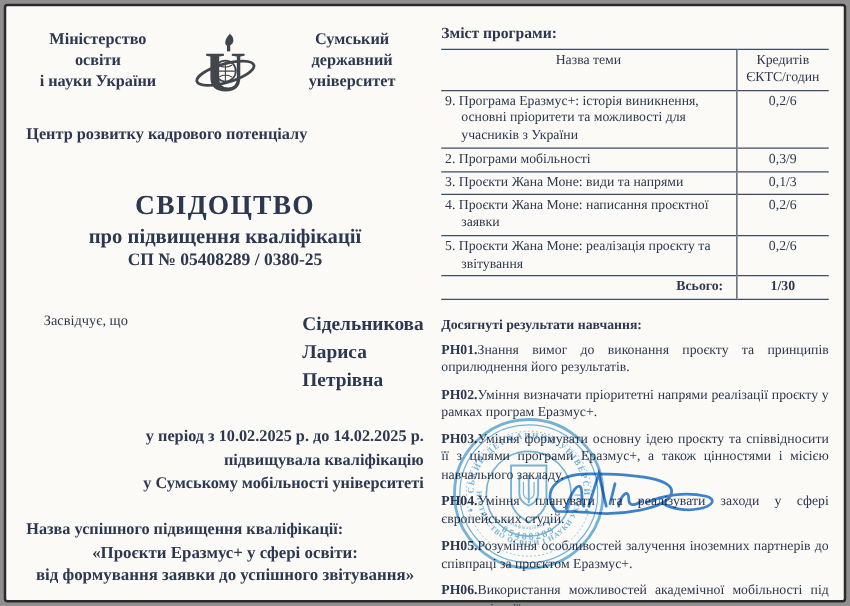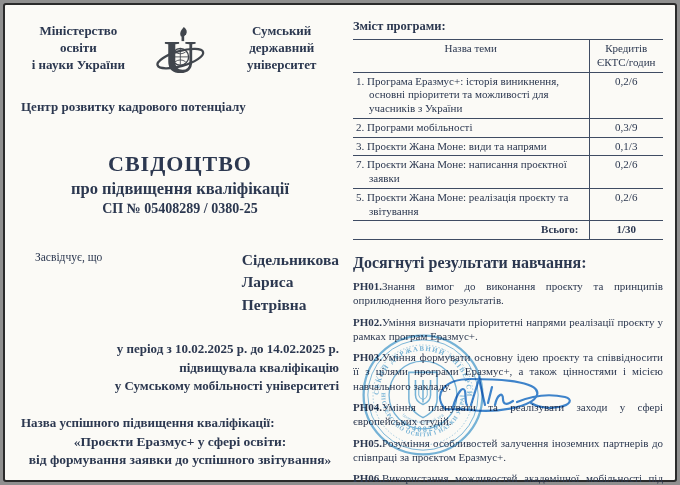--- a/index.html
+++ b/index.html
@@ -39,21 +39,21 @@
   .content-heading{font-weight:bold;font-size:12.5px;margin-bottom:5px;}
   table{border-collapse:collapse;width:100%;font-size:11px;line-height:1.25;}
   th,td{border-top:1px solid var(--line);vertical-align:top;padding:2px 3px;}
   th{font-weight:normal;text-align:center;}
   th.credits-h{width:74px;}
   td.credits{text-align:center;}
   .credits,.credits-h{border-left:1px solid var(--line);}
   td.topic div{padding-left:13px;text-indent:-13px;}
   tr.total td{border-bottom:1px solid var(--line);font-weight:bold;}
   tr.total td.topic{text-align:right;padding-right:10px;}
-  .outcomes-heading{font-weight:bold;font-size:16px;margin-top:14px;}
+  .outcomes-heading{font-weight:bold;font-size:11px;margin-top:14px;}
   .outcome{font-size:11px;line-height:1.3;text-align:justify;margin-top:7px;}
   .outcome b{font-weight:bold;}
 
   
   .stamp{position:absolute;left:4px;top:312px;width:132px;height:132px;z-index:2;
          opacity:.85;mix-blend-mode:multiply;pointer-events:none;}
   .signature{position:absolute;left:72px;top:352px;width:158px;height:58px;z-index:3;
          mix-blend-mode:multiply;pointer-events:none;}
 </style>
 </head>
@@ -110,39 +110,39 @@
 
       <table>
         <tbody>
             <tr>
           <th>Назва теми</th>
           <th class="credits-h pre">Кредитів
 ЄКТС/годин</th>
         </tr>
         <tr>
           <td class="topic">
-                <div>1. Програма Еразмус+: історія виникнення, основні пріоритети та можливості для учасників з України</div>
+                <div>9. Програма Еразмус+: історія виникнення, основні пріоритети та можливості для учасників з України</div>
               </td>
           <td class="credits">0,2/6</td>
         </tr>
         <tr>
           <td class="topic">
                 <div>2. Програми мобільності</div>
               </td>
           <td class="credits">0,3/9</td>
         </tr>
         <tr>
           <td class="topic">
                 <div>3. Проєкти Жана Моне: види та напрями</div>
               </td>
           <td class="credits">0,1/3</td>
         </tr>
         <tr>
           <td class="topic">
-                <div>7. Проєкти Жана Моне: написання проєктної заявки</div>
+                <div>4. Проєкти Жана Моне: написання проєктної заявки</div>
               </td>
           <td class="credits">0,2/6</td>
         </tr>
         <tr>
           <td class="topic">
                 <div>5. Проєкти Жана Моне: реалізація проєкту та звітування</div>
               </td>
           <td class="credits">0,2/6</td>
         </tr>
         <tr class="total">

